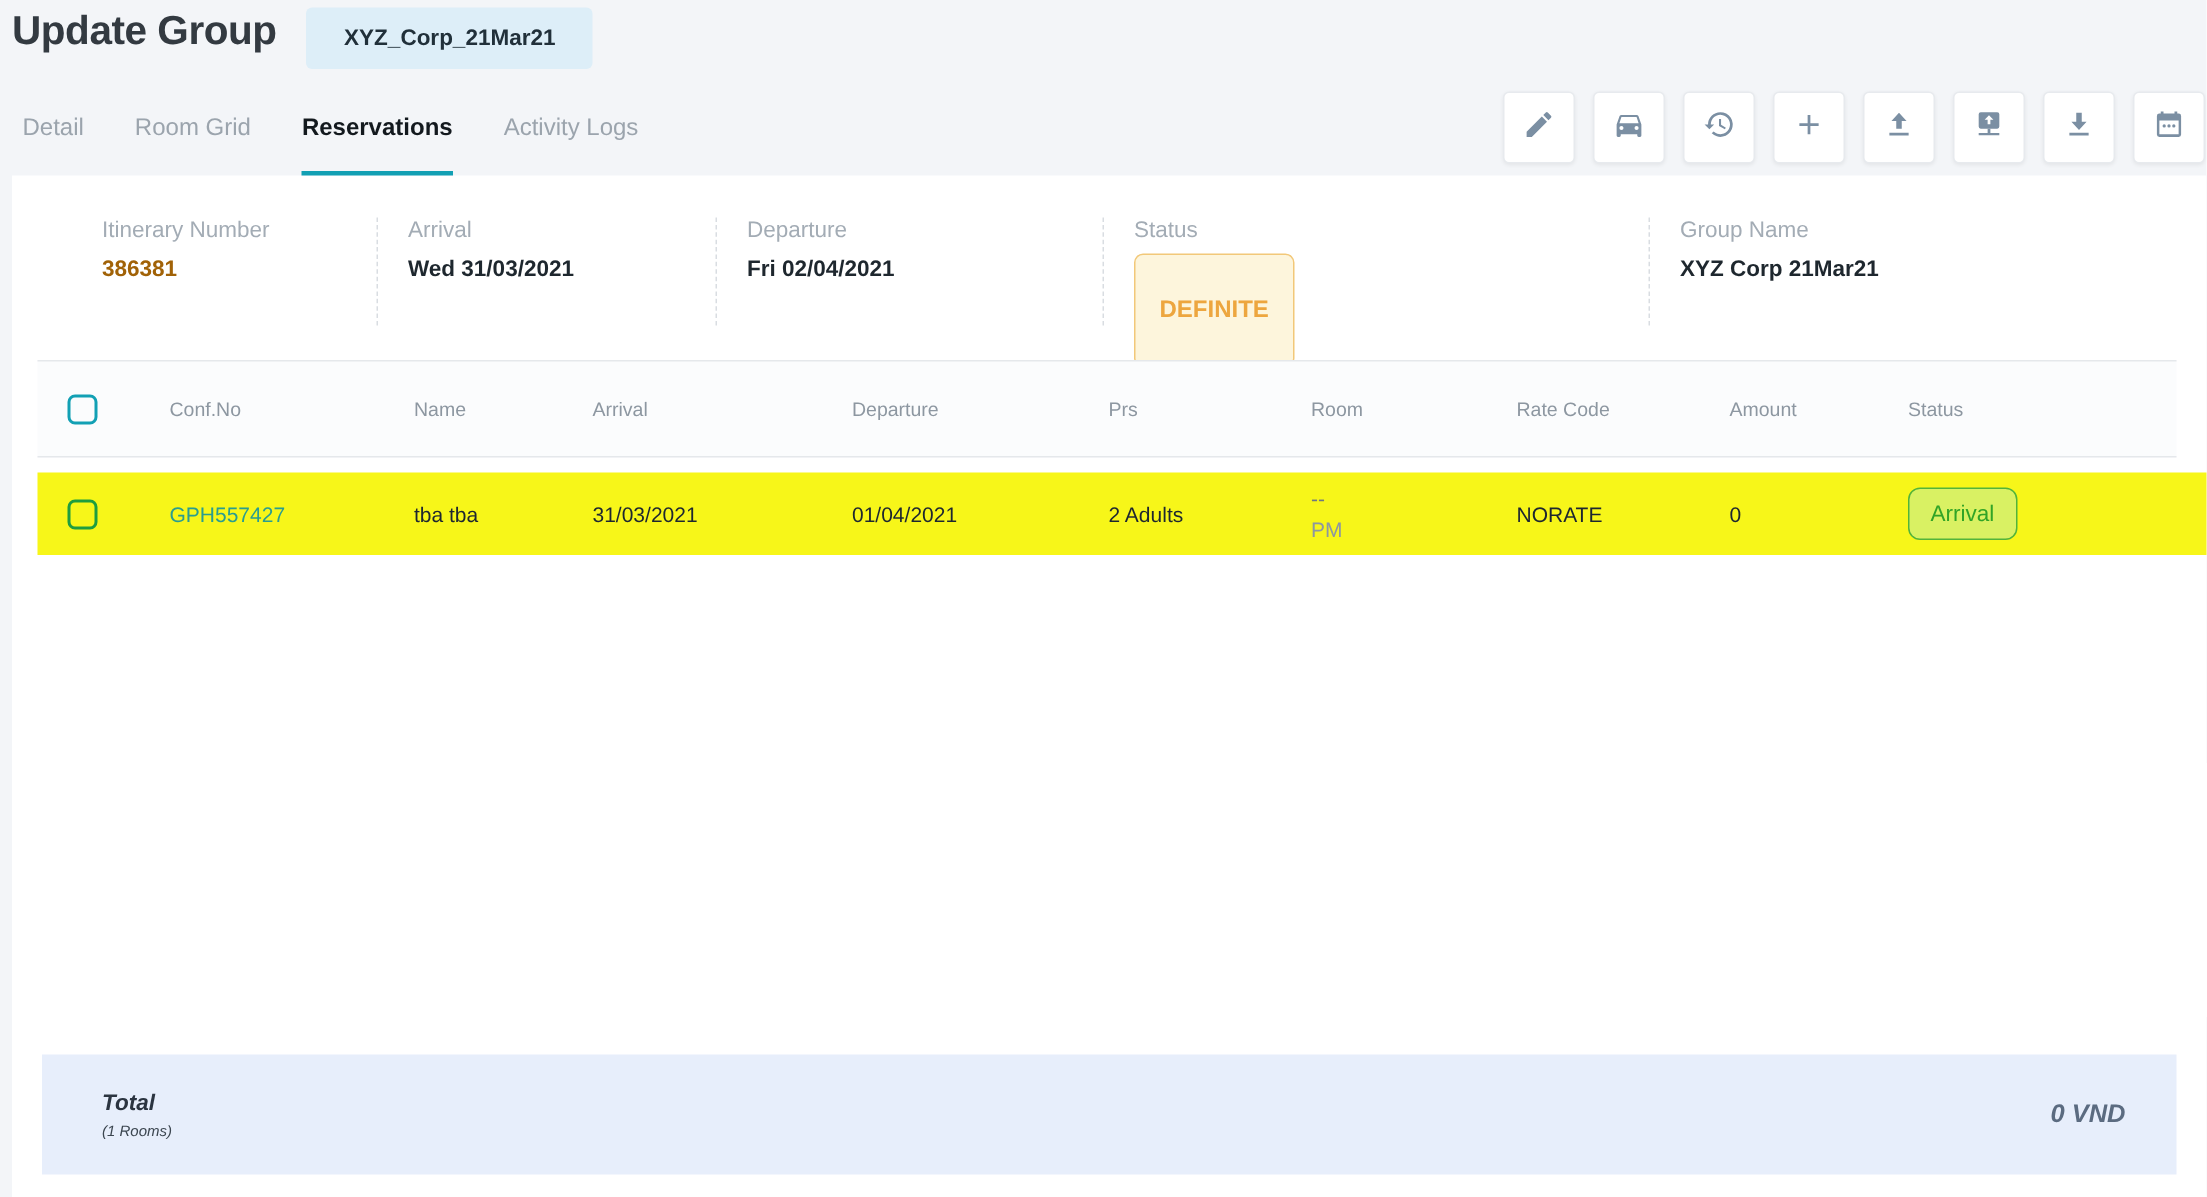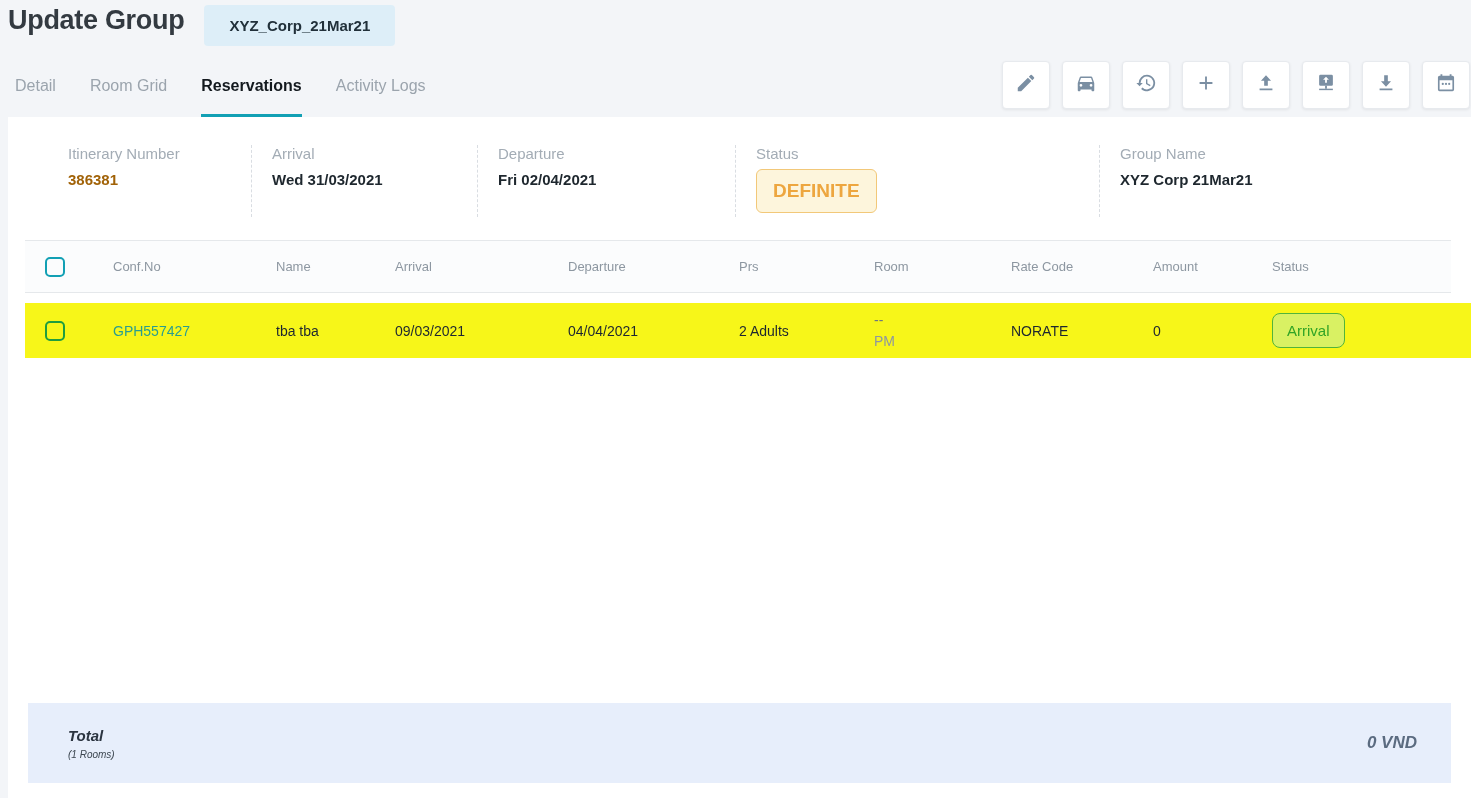--- a/index.html
+++ b/index.html
@@ -47,29 +47,29 @@
   .field:last-child { border-right: none; }
   .f-itinerary { width: 244px; padding-left: 60px; }
   .f-arrival   { width: 226px; }
   .f-departure { width: 258px; }
   .f-status    { width: 364px; }
   .f-group     { flex: 1; }
   .field-label { font-size: 15px; color: #a3acb5; margin-bottom: 9px; }
   .field-value { font-size: 15px; font-weight: bold; color: #1e272e; }
   .field-value.link { color: #a16207; cursor: pointer; }
   .status-chip {
-    display: inline-block; font-size: 19px; font-weight: bold; color: #eda63f;
+    display: inline-block; font-size: 16px; font-weight: bold; color: #eda63f;
     background: #fdf5dc; border: 1px solid #f2c879; border-radius: 6px;
-    padding: 10px 16px; margin-top: -2px;
+    padding: 28px 16px; margin-top: -2px;
   }
 
   
   .grid { margin: 0 20px 0 17px; }
   .grid-header {
-    display: flex; align-items: center; height: 53px;
+    display: flex; align-items: center; height: 65px;
     background: #fbfcfd; border-top: 1px solid #e5e8eb; border-bottom: 1px solid #e5e8eb;
   }
   .grid-header .cell { font-size: 13px; color: #8d97a1; }
   .cell { flex-shrink: 0; padding-right: 6px; }
   .c-check { width: 88px; padding-left: 20px; }
   .c-conf { width: 163px; }
   .c-name { width: 119px; }
   .c-arr  { width: 173px; }
   .c-dep  { width: 171px; }
   .c-prs  { width: 135px; }
@@ -217,22 +217,22 @@
       <div class="cell c-amt">Amount</div>
       <div class="cell c-status">Status</div>
     </div>
 
     <div class="grid-row highlighted">
       <div class="cell c-check">
         <div class="checkbox green"></div>
       </div>
       <div class="cell c-conf conf-link">GPH557427</div>
       <div class="cell c-name">tba tba</div>
-      <div class="cell c-arr">09/03/2021</div>
-      <div class="cell c-dep">04/04/2021</div>
+      <div class="cell c-arr">31/03/2021</div>
+      <div class="cell c-dep">01/04/2021</div>
       <div class="cell c-prs">2 Adults</div>
       <div class="cell c-room room-cell">
         <div class="room-line1">--</div>
         <div class="room-line2">PM</div>
       </div>
       <div class="cell c-rate">NORATE</div>
       <div class="cell c-amt">0</div>
       <div class="cell c-status">
         <span class="reserved-chip">Arrival</span>
       </div>

